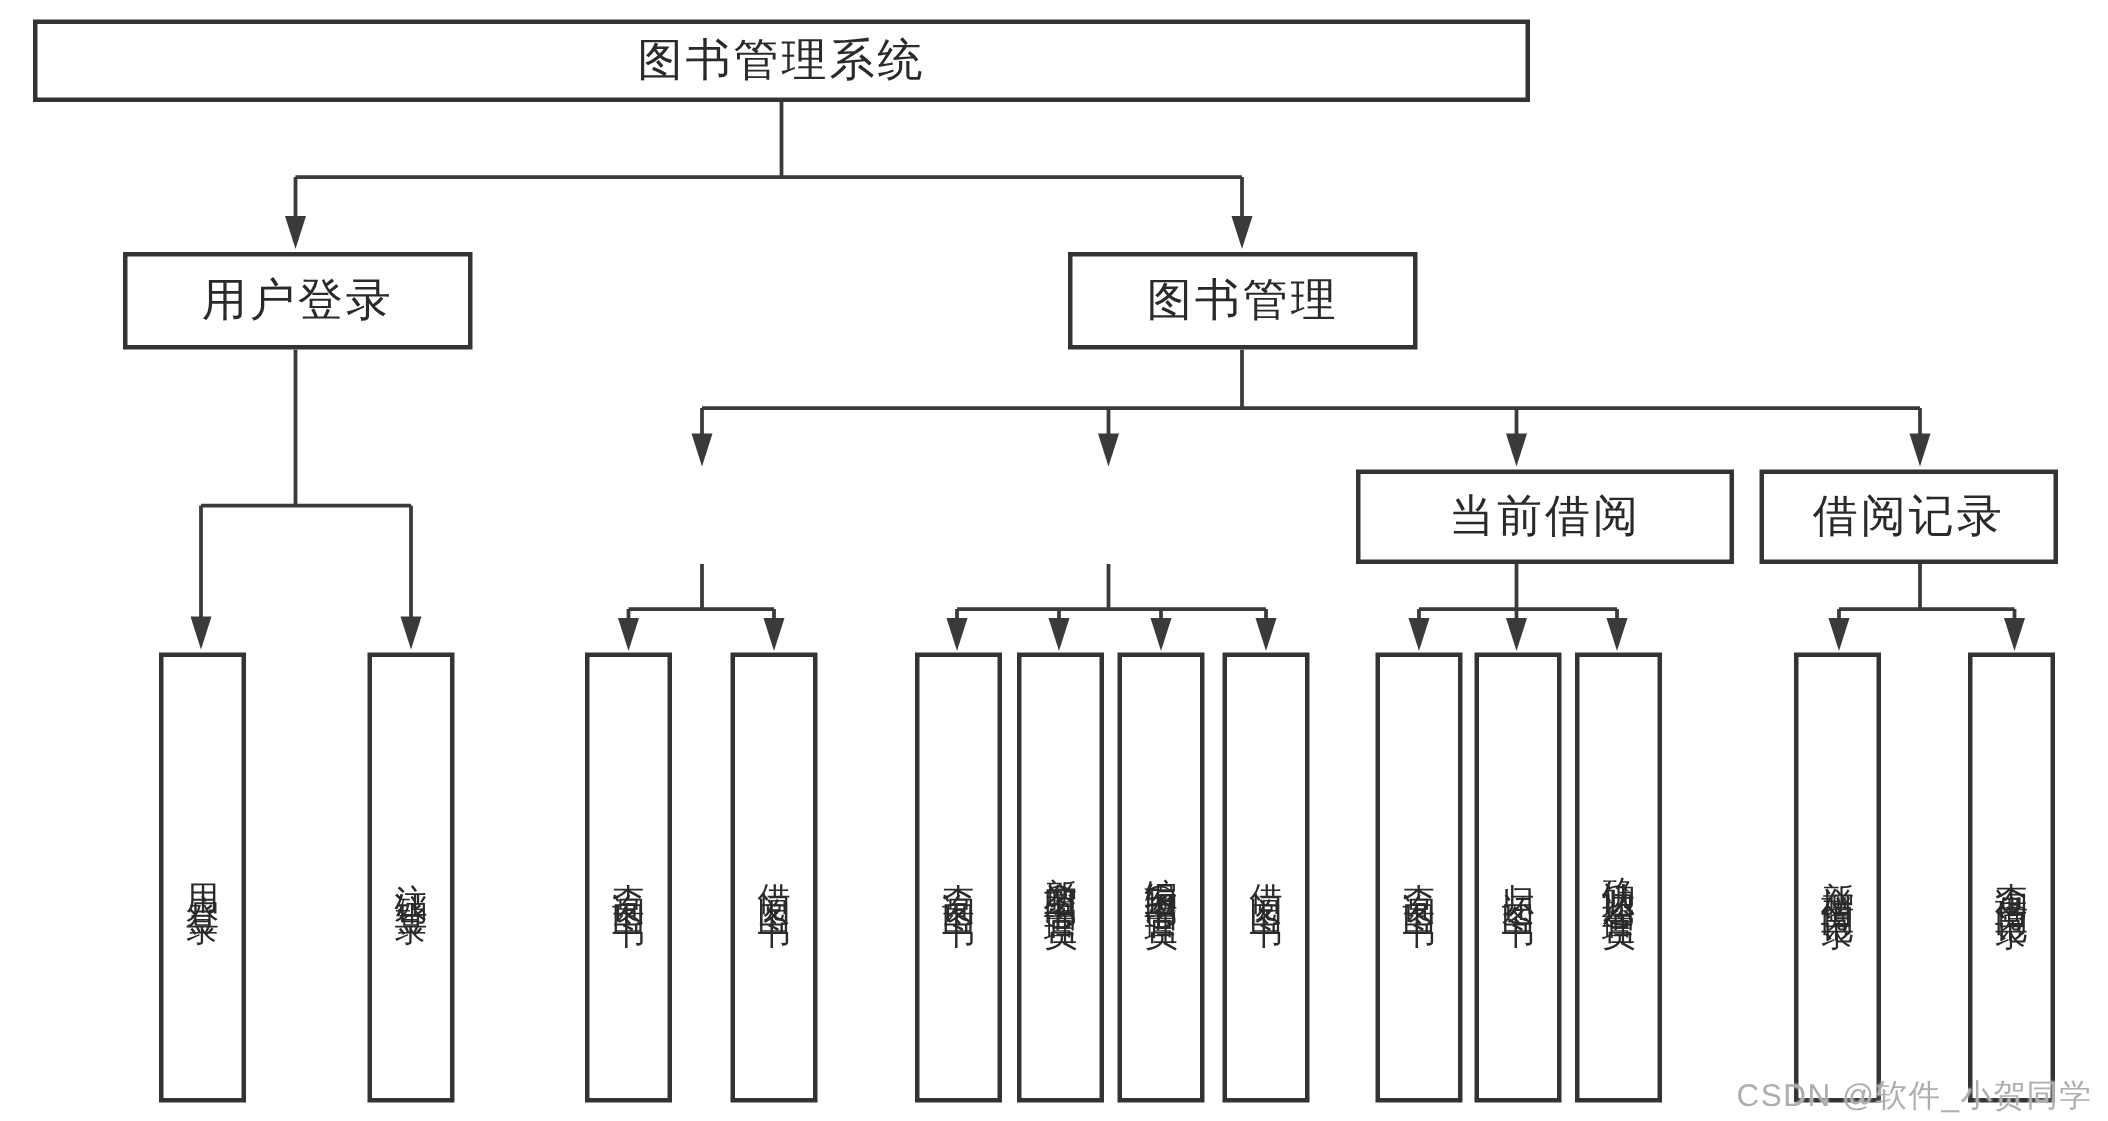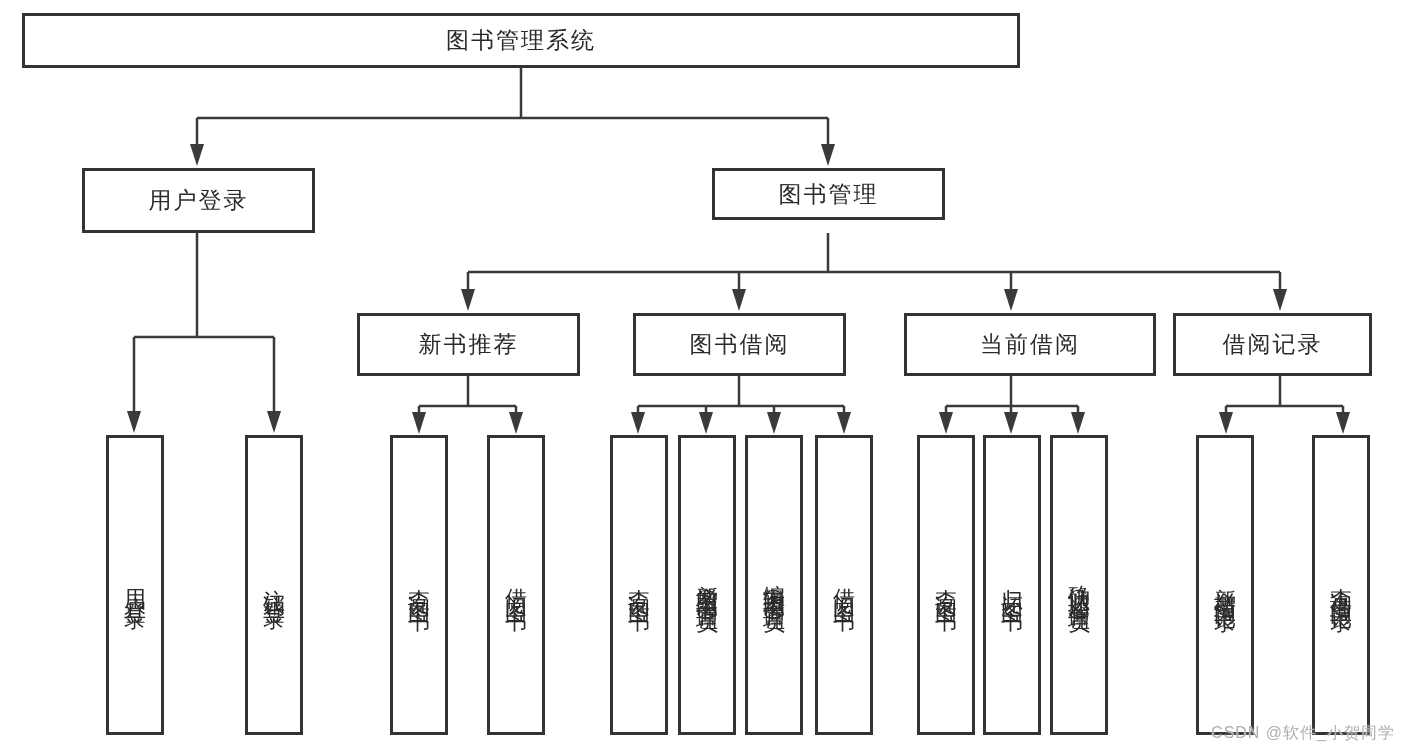--- a/index.html
+++ b/index.html
@@ -13,34 +13,34 @@
   #wires{position:absolute;left:0;top:0;z-index:1;}
   .node{
     position:absolute;
     box-sizing:border-box;
     background:#ffffff;
     border:3px solid #333333;
     display:flex;align-items:center;justify-content:center;
     color:#2a2a2a;
     z-index:2;
   }
-  .h-node{font-size:23px;letter-spacing:2px;}
+  .h-node{font-size:30px;letter-spacing:2px;}
   .v-node{
     top:435px;width:58px;height:300px;
     writing-mode:vertical-rl;
     font-size:22px;
     letter-spacing:7px;
     line-height:1;
     text-align:center;
   }
   .watermark{
     position:absolute;
     right:10px;bottom:3px;
     z-index:3;
-    font-size:16px;
+    font-size:21px;
     color:#aeaeae;
     text-shadow:0 0 2px #ffffff;
     letter-spacing:1px;
     white-space:nowrap;
   }
 </style>
 </head>
 <body>
 
 <div id="canvas">
@@ -91,24 +91,22 @@
     <g>
       <path d="M1280 376 V406 M1226 406 H1343 M1226 406 V414 M1343 406 V414"></path>
       <polygon fill="#3a3a3a" stroke="none" points="1219,412 1233,412 1226,434"></polygon>
       <polygon fill="#3a3a3a" stroke="none" points="1336,412 1350,412 1343,434"></polygon>
     </g>
   </svg>
 
   <div class="node h-node" style="left:22px;top:13px;width:998px;height:55px;">图书管理系统</div>
 
   <div class="node h-node" style="left:82px;top:168px;width:233px;height:65px;">用户登录</div>
-  <div class="node h-node" style="left:712px;top:168px;width:233px;height:52px;">图书管理</div>
+  <div class="node h-node" style="left:712px;top:168px;width:233px;height:65px;">图书管理</div>
 
-  <div class="node h-node" style="left:357px;top:313px;width:223px;height:63px;">新书推荐</div>
-  <div class="node h-node" style="left:633px;top:313px;width:213px;height:63px;">图书借阅</div>
   <div class="node h-node" style="left:904px;top:313px;width:252px;height:63px;">当前借阅</div>
   <div class="node h-node" style="left:1173px;top:313px;width:199px;height:63px;">借阅记录</div>
 
   <div class="node v-node" style="left:106px;">用户登录</div>
   <div class="node v-node" style="left:245px;">注销登录</div>
 
   <div class="node v-node" style="left:390px;">查询图书</div>
   <div class="node v-node" style="left:487px;">借阅图书</div>
 
   <div class="node v-node" style="left:610px;">查询图书</div>

